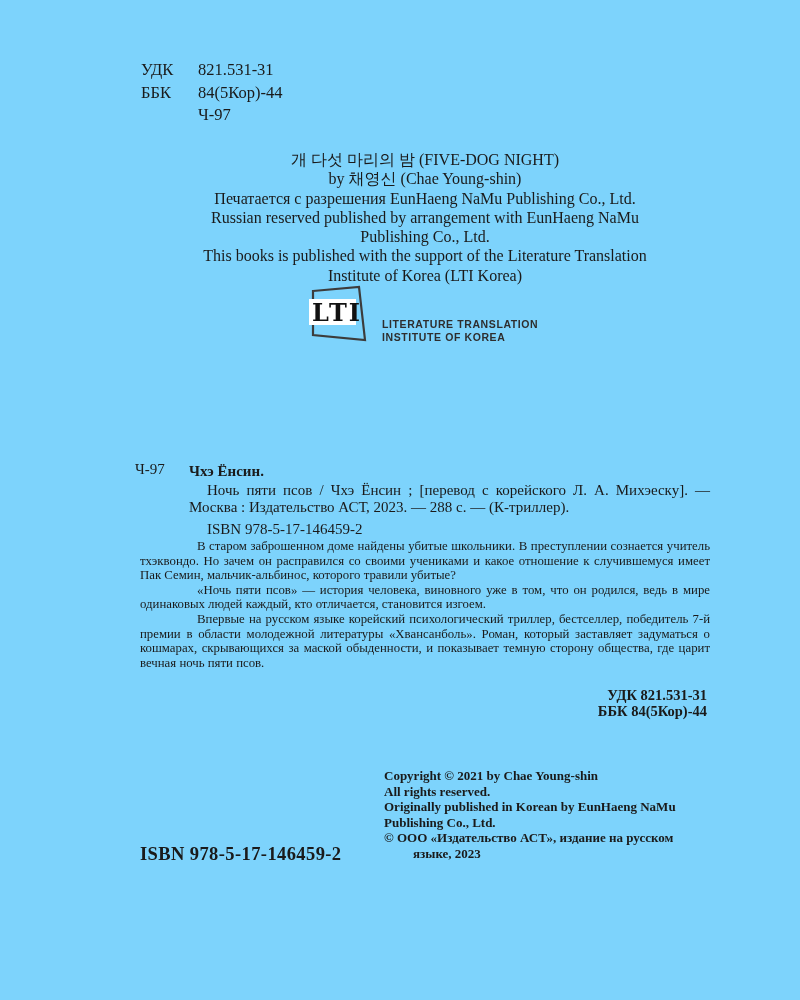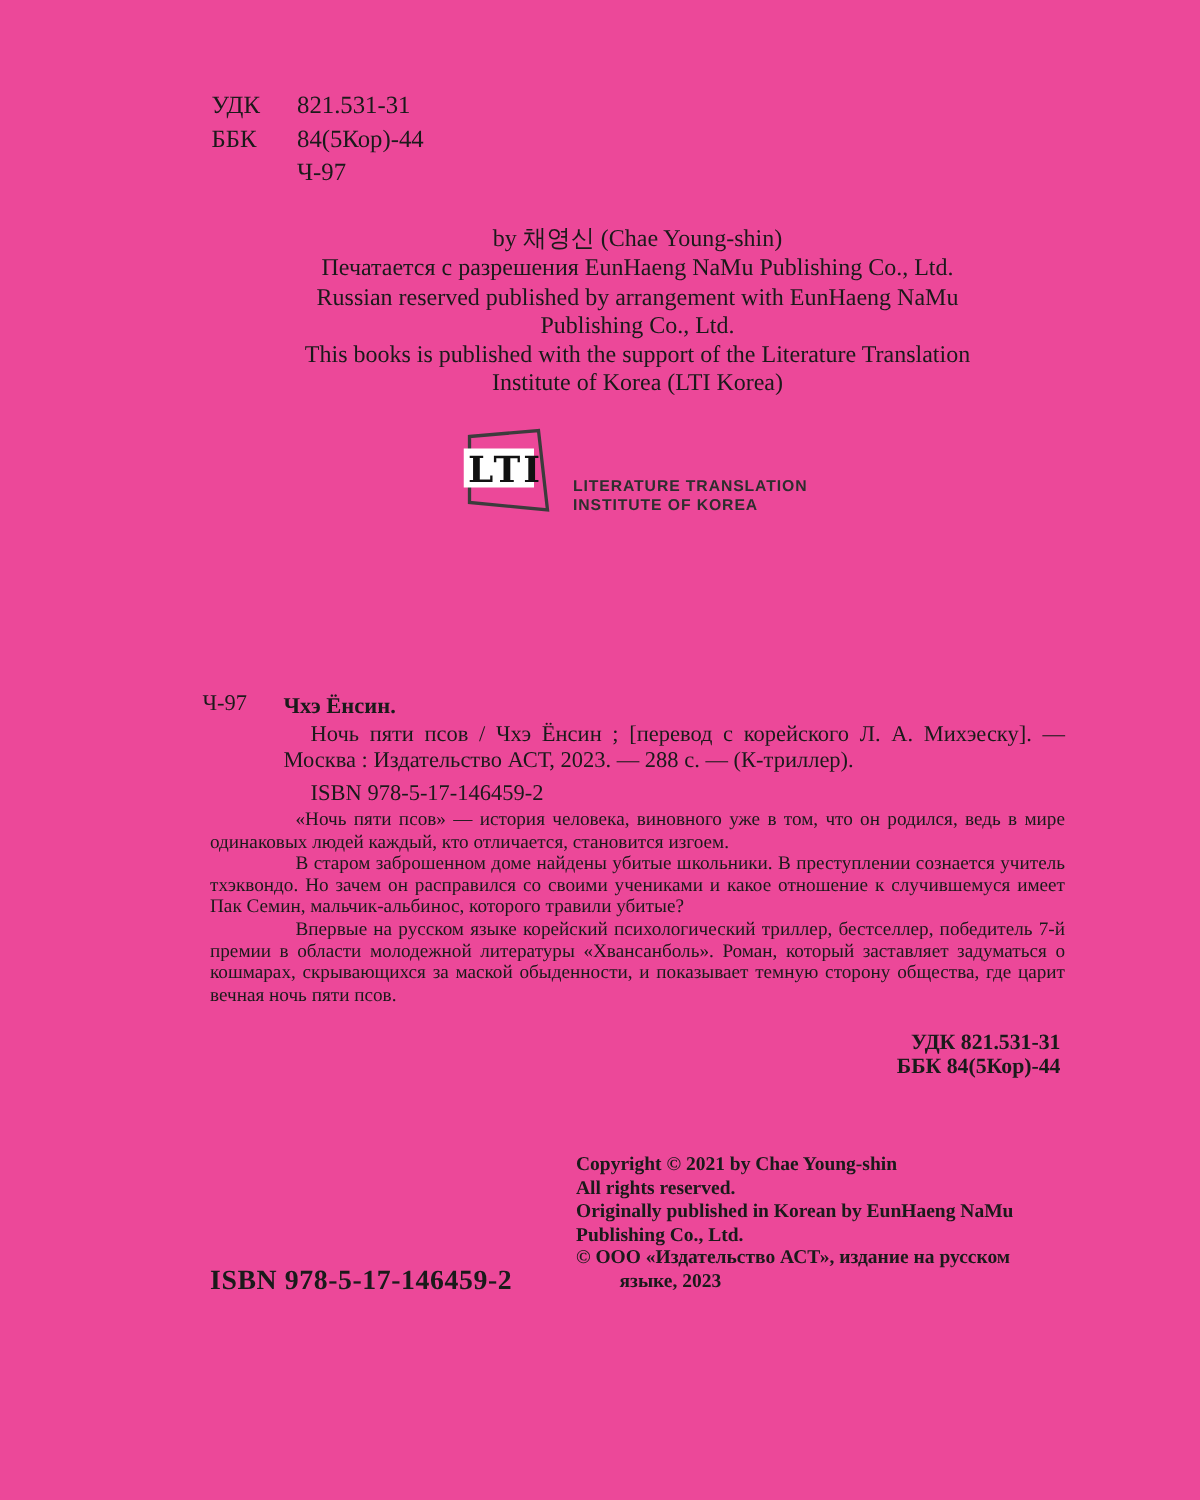--- a/index.html
+++ b/index.html
@@ -1,17 +1,17 @@
 <!DOCTYPE html>
 <html><head>
 <meta charset="utf-8">
 <style>
   html,body{margin:0;padding:0;background:#ffffff;}
   .page{
-    position:relative;width:800px;height:1000px;background:#ec4899;
+    position:relative;width:800px;height:1000px;background:#7dd3fc;
     font-family:"Liberation Serif",serif;color:#1a1a1a;overflow:hidden;
   }
   
   .top-codes{position:absolute;left:141px;top:59px;font-size:16.5px;line-height:22.5px;}
   .tc-row{display:flex;}
   .tc-lbl{width:57px;}
   
   .title-block{position:absolute;left:140px;top:150px;width:570px;text-align:center;
     font-size:16px;line-height:19.3px;}
   
@@ -52,20 +52,21 @@
       <span class="tc-lbl">ББК</span>
       <span>84(5Кор)-44</span>
     </div>
     <div class="tc-row">
       <span class="tc-lbl"></span>
       <span>Ч-97</span>
     </div>
   </div>
 
   <div class="title-block">
+    <div>개 다섯 마리의 밤 (FIVE-DOG NIGHT)</div>
     <div>by 채영신 (Chae Young-shin)</div>
     <div>Печатается с разрешения EunHaeng NaMu Publishing Co., Ltd.</div>
     <div>Russian reserved published by arrangement with EunHaeng NaMu</div>
     <div>Publishing Co., Ltd.</div>
     <div>This books is published with the support of the Literature Translation</div>
     <div>Institute of Korea (LTI Korea)</div>
   </div>
 
   <div class="lti">
     <svg viewBox="0 0 60 58" aria-hidden="true">
@@ -81,22 +82,22 @@
 
   <div class="author-code">Ч-97</div>
 
   <div class="biblio">
     <div class="biblio-heading">Чхэ Ёнсин.</div>
     <p class="biblio-desc">Ночь пяти псов / Чхэ Ёнсин ; [перевод с корейского Л. А. Михэеску]. — Москва : Издательство АСТ, 2023. — 288 с. — (К-триллер).</p>
     <div class="biblio-isbn">ISBN 978-5-17-146459-2</div>
   </div>
 
   <div class="annotation">
+    <p>В старом заброшенном доме найдены убитые школьники. В преступлении сознается учитель тхэквондо. Но зачем он расправился со своими учениками и какое отношение к случившемуся имеет Пак Семин, мальчик-альбинос, которого травили убитые?</p>
     <p>«Ночь пяти псов» — история человека, виновного уже в том, что он родился, ведь в мире одинаковых людей каждый, кто отличается, становится изгоем.</p>
-    <p>В старом заброшенном доме найдены убитые школьники. В преступлении сознается учитель тхэквондо. Но зачем он расправился со своими учениками и какое отношение к случившемуся имеет Пак Семин, мальчик-альбинос, которого травили убитые?</p>
     <p>Впервые на русском языке корейский психологический триллер, бестселлер, победитель 7-й премии в области молодежной литературы «Хвансанболь». Роман, который заставляет задуматься о кошмарах, скрывающихся за маской обыденности, и показывает темную сторону общества, где царит вечная ночь пяти псов.</p>
   </div>
 
   <div class="codes-right">
     <div>УДК 821.531-31</div>
     <div>ББК 84(5Кор)-44</div>
   </div>
 
   <div class="copyright">
     <div>Copyright © 2021 by Chae Young-shin</div>

